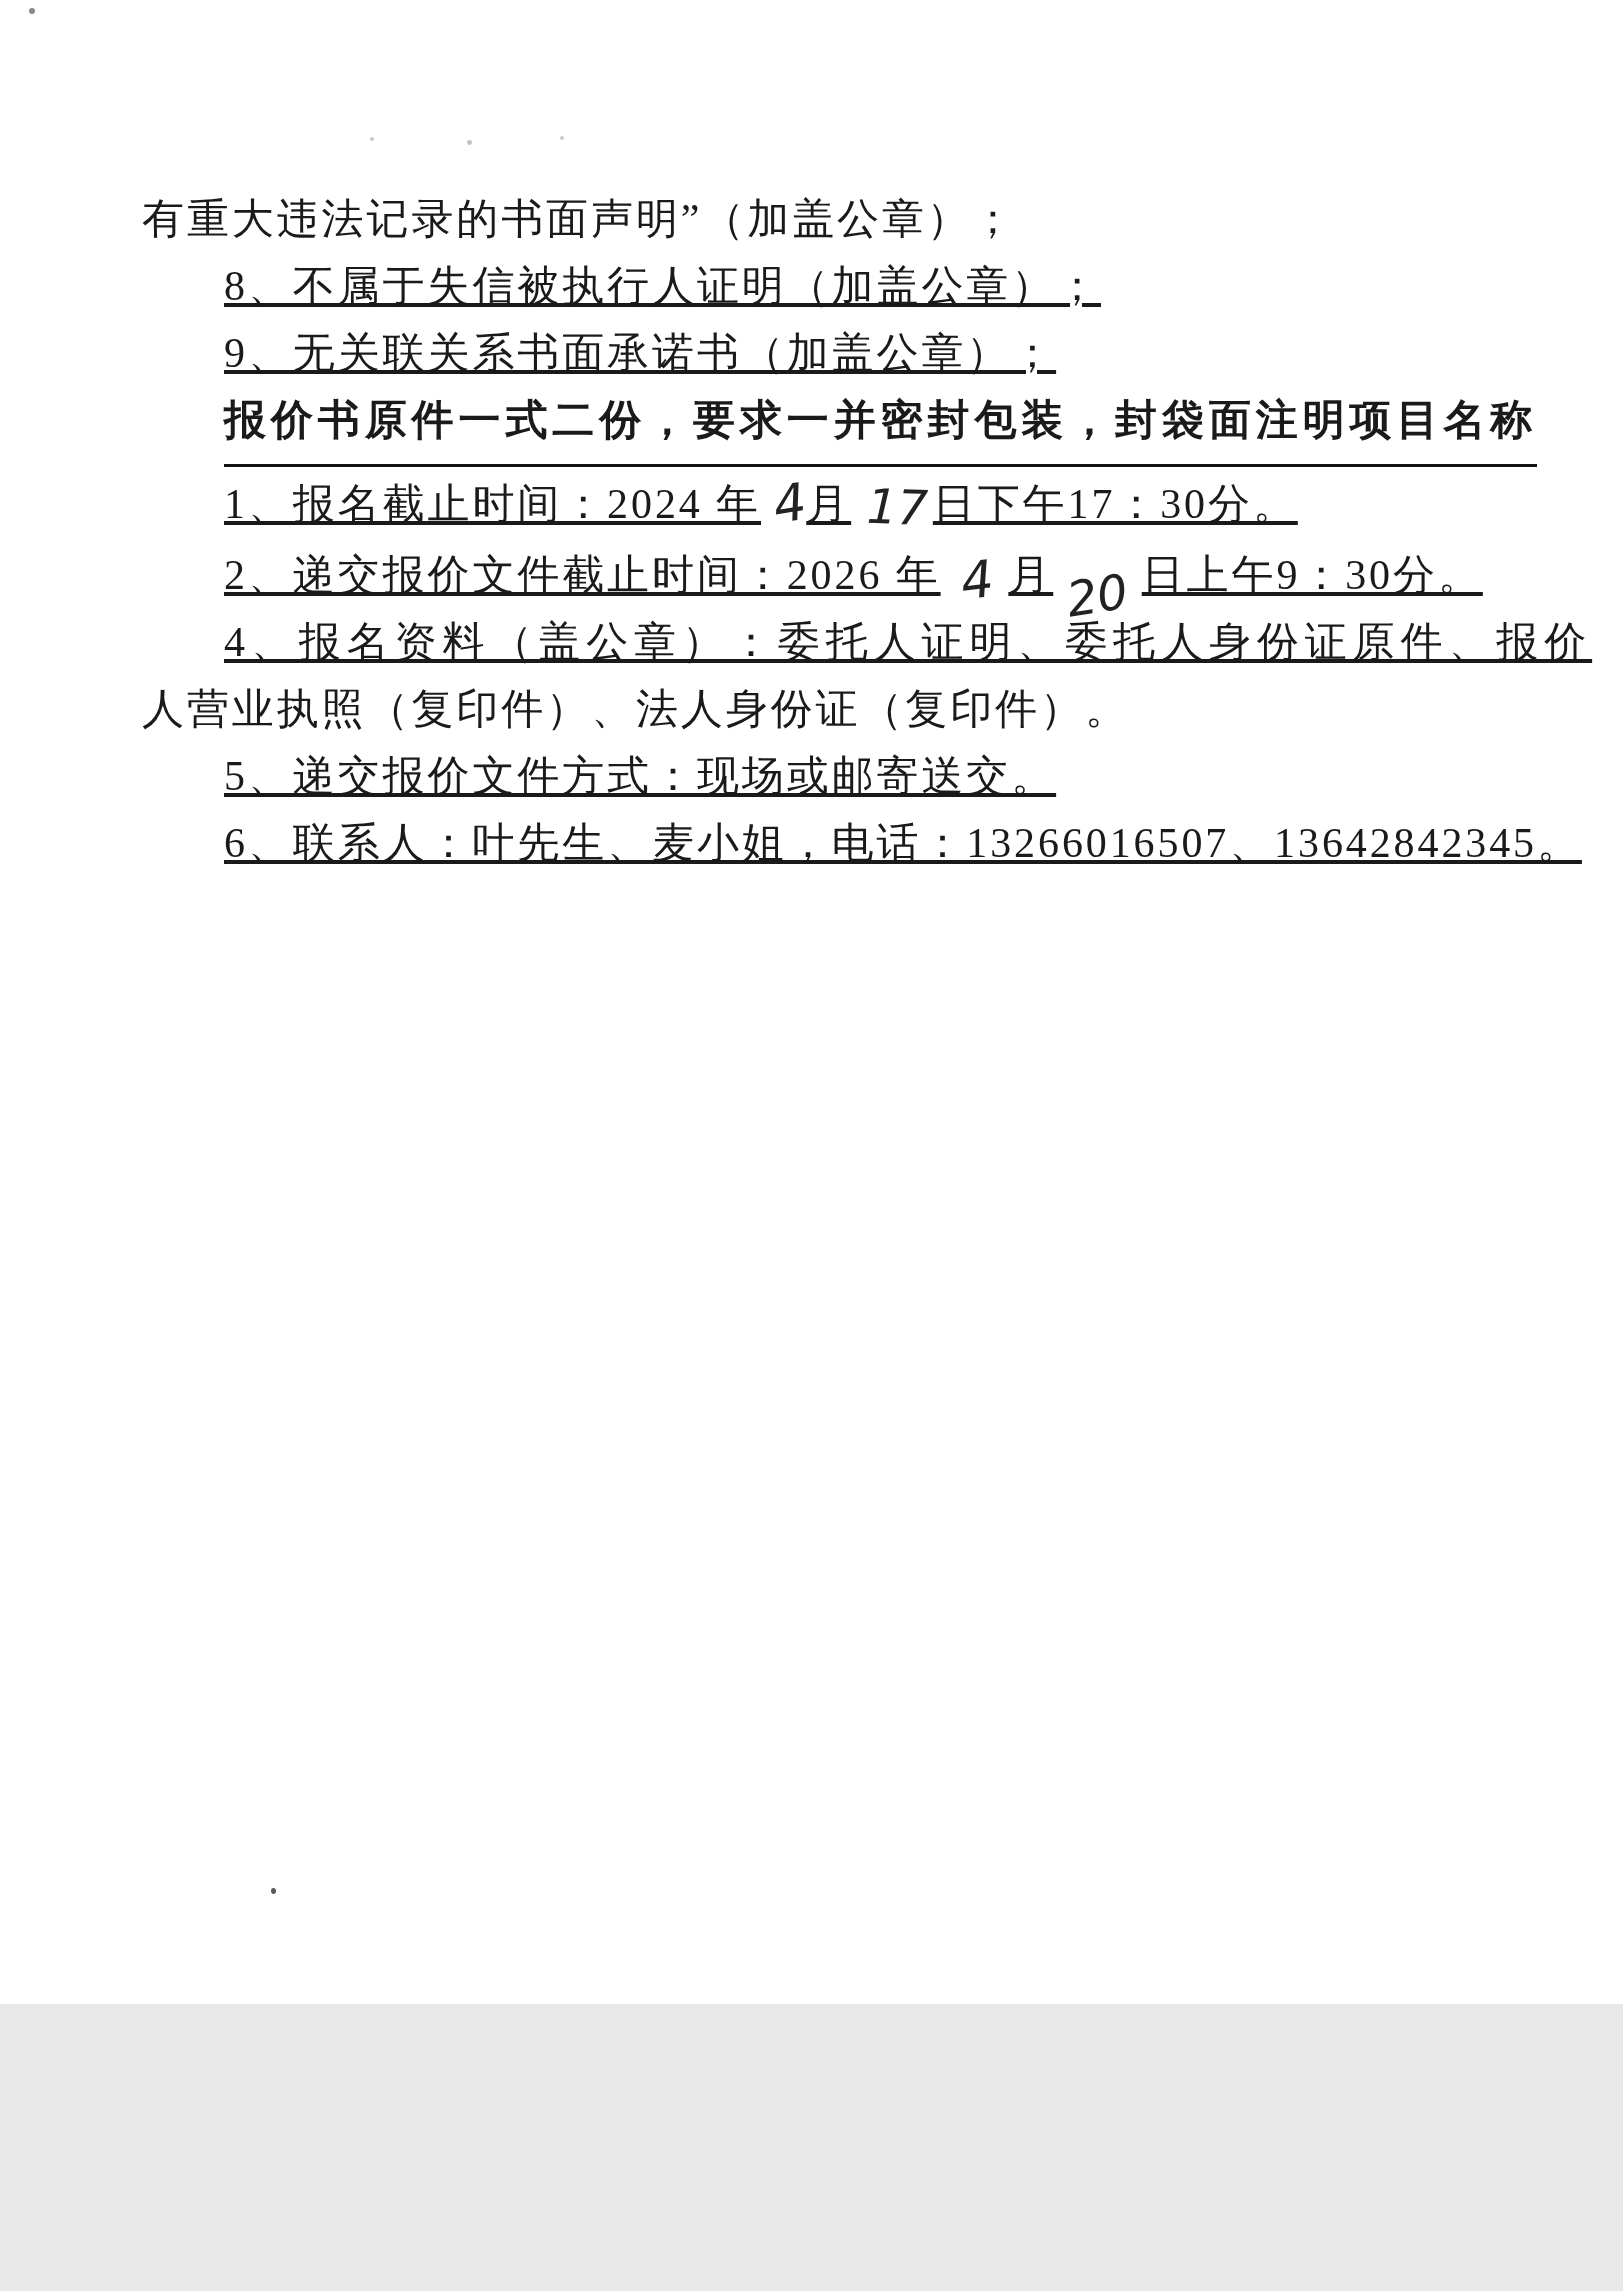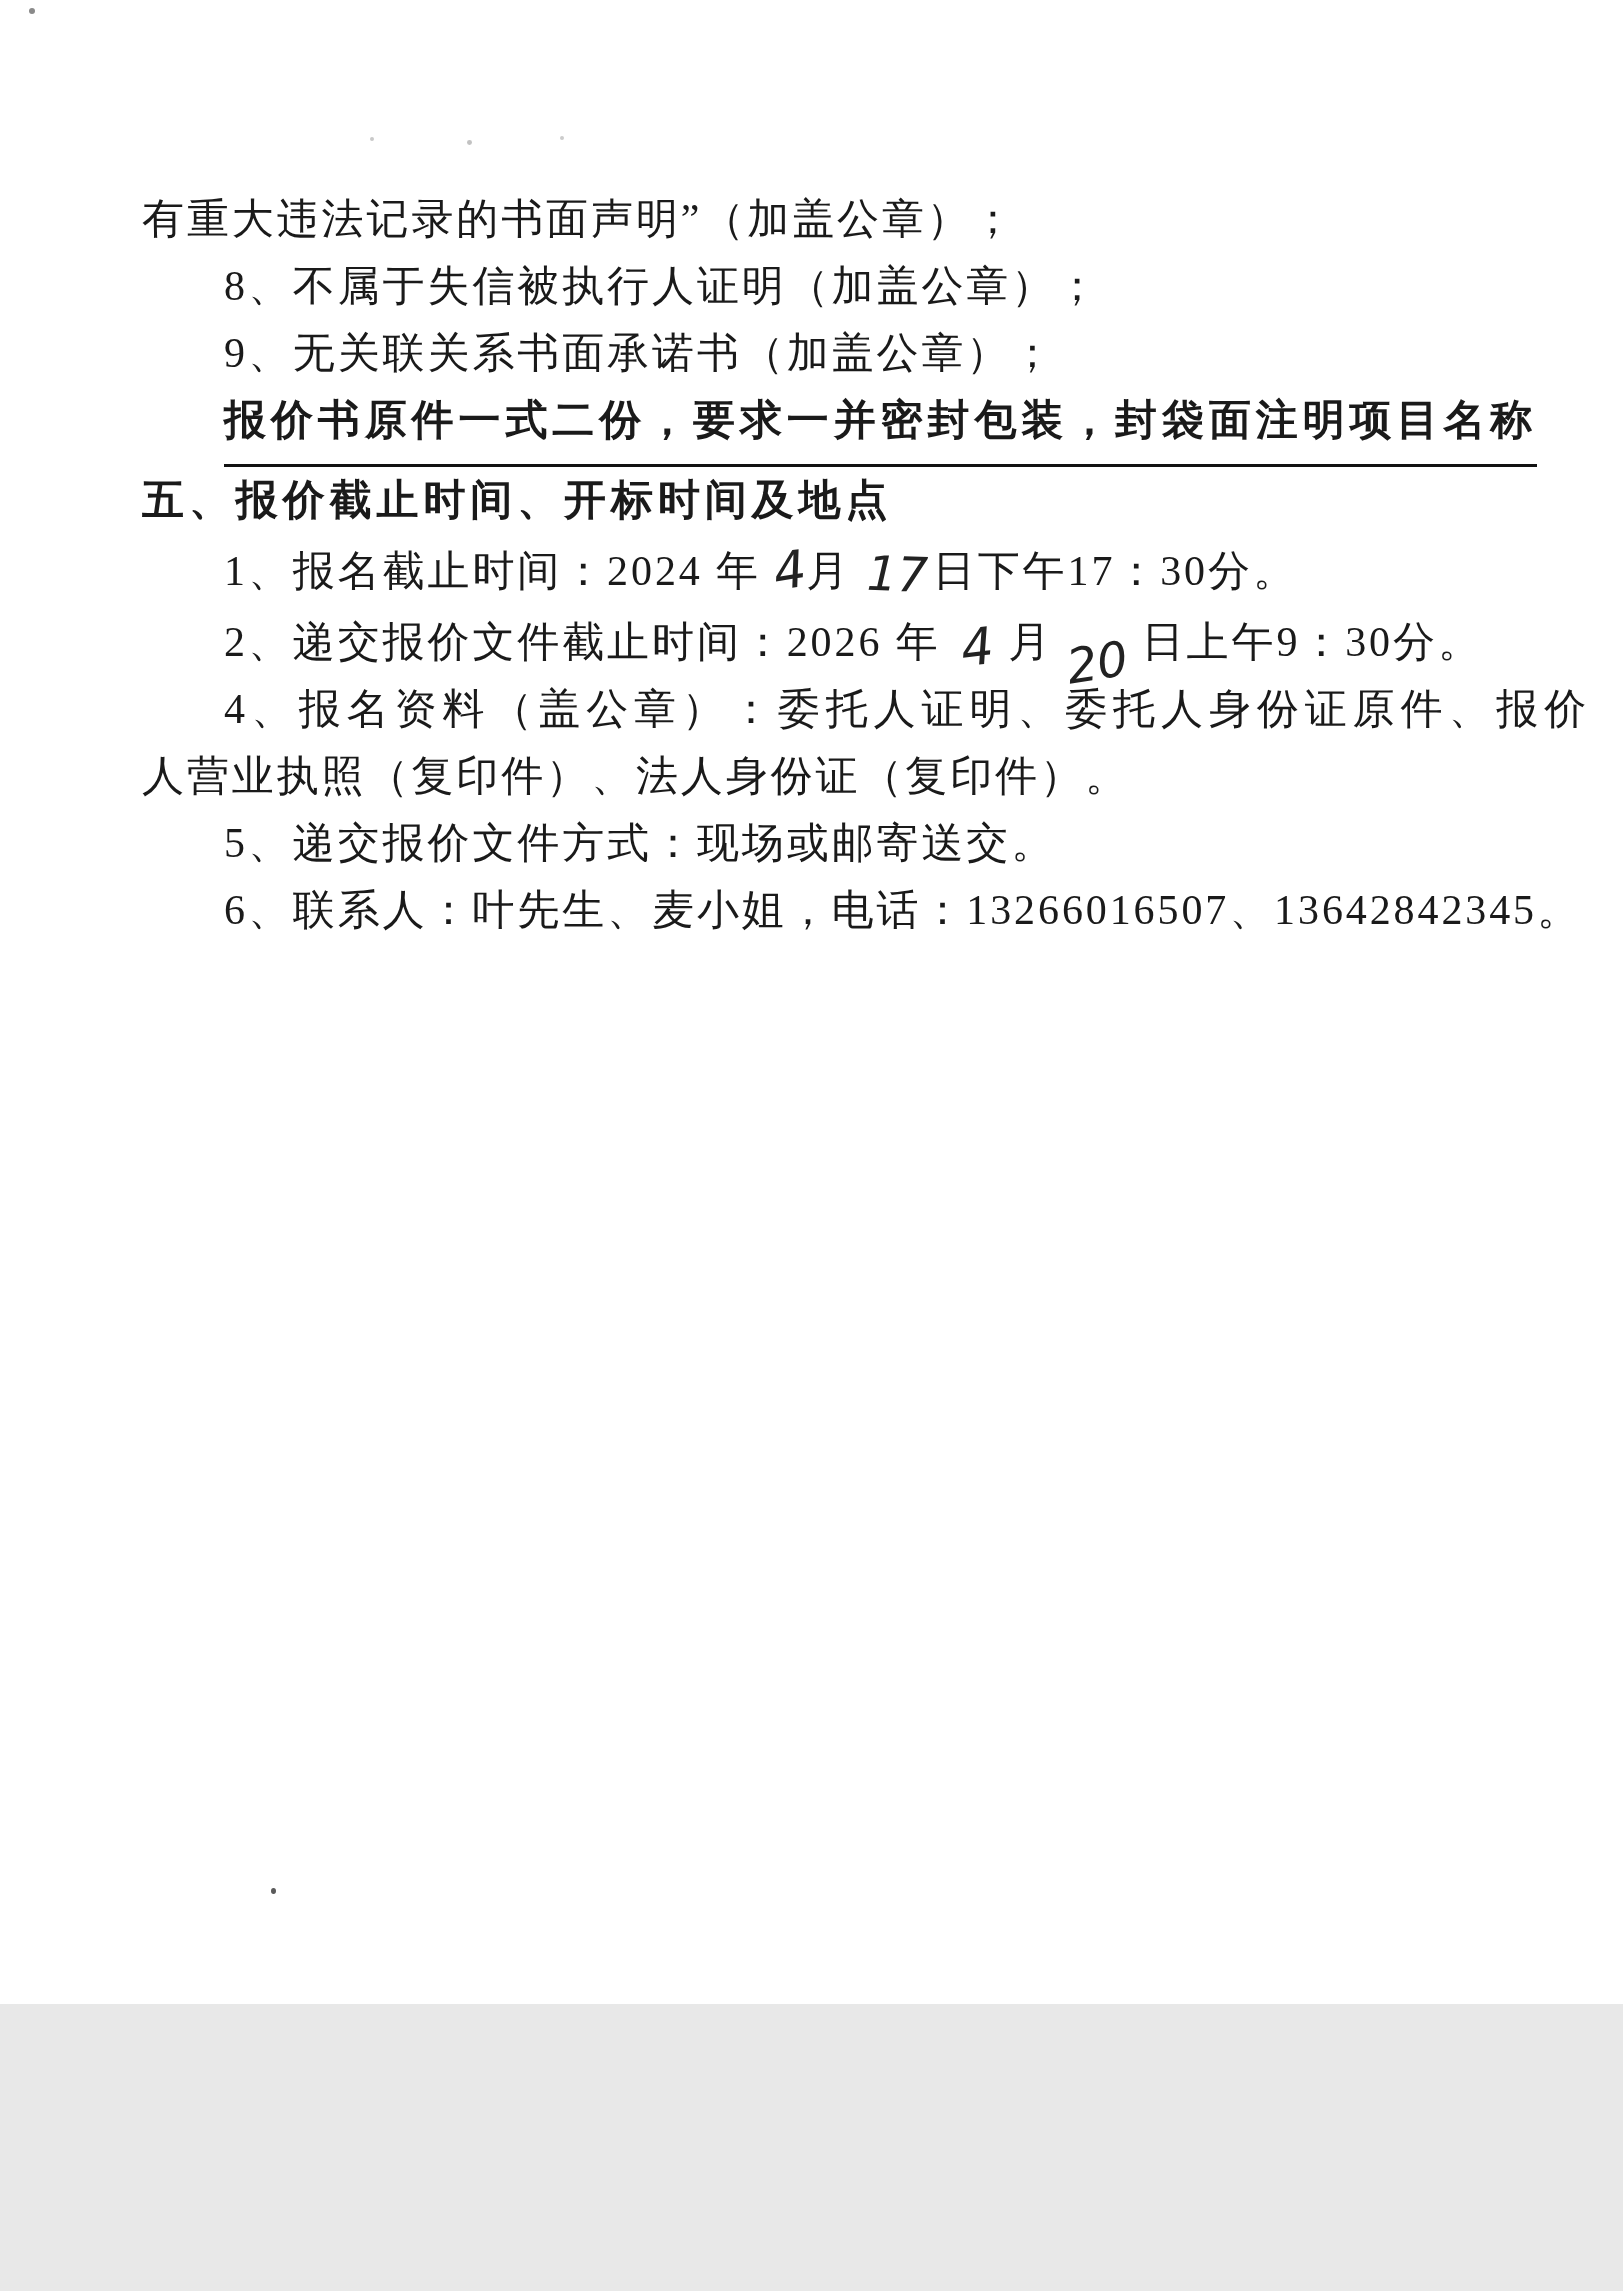--- a/index.html
+++ b/index.html
@@ -21,21 +21,21 @@
     left: 142px;
     top: 186px;
     width: 1353px;
   }
   .line {
     font-size: 42px;
     line-height: 67px;
     letter-spacing: 2.9px;
     white-space: nowrap;
   }
-  .indent { padding-left: 82px; }
+  .indent { padding-left: 82px; text-decoration: underline; }
   .heading { font-weight: bold; letter-spacing: 4.9px; }
   .wide { letter-spacing: 5.9px; }
   .ul-wrap { font-weight: bold; letter-spacing: 4.9px; }
   .ul-inner {
     display: inline-block;
     border-bottom: 3.9px solid #121212;
     padding-bottom: 15px;
     line-height: 57px;
   }
   
@@ -104,21 +104,20 @@
 
     <div class="line indent">8、不属于失信被执行人证明（加盖公章）；</div>
 
     <div class="line indent">9、无关联关系书面承诺书（加盖公章）；</div>
 
     <div class="line indent ul-wrap">
       <span class="ul-inner">报价书原件一式二份，要求一并密封包装，封袋面注明项目名称</span>
     </div>
 
 
-    <div class="line heading">五、报价截止时间、开标时间及地点</div>
 
     <div class="line indent">
       <span>1、报名截止时间：2024 年</span><span class="hw hw-m1">4</span><span>月</span><span class="hw hw-d1">17</span><span>日下午17：30分。</span>
     </div>
 
     <div class="line indent">
       <span>2、递交报价文件截止时间：2026 年</span><span class="hw hw-m2">4</span><span>月</span><span class="hw hw-d2">20</span><span>日上午9：30分。</span>
     </div>
 
 

